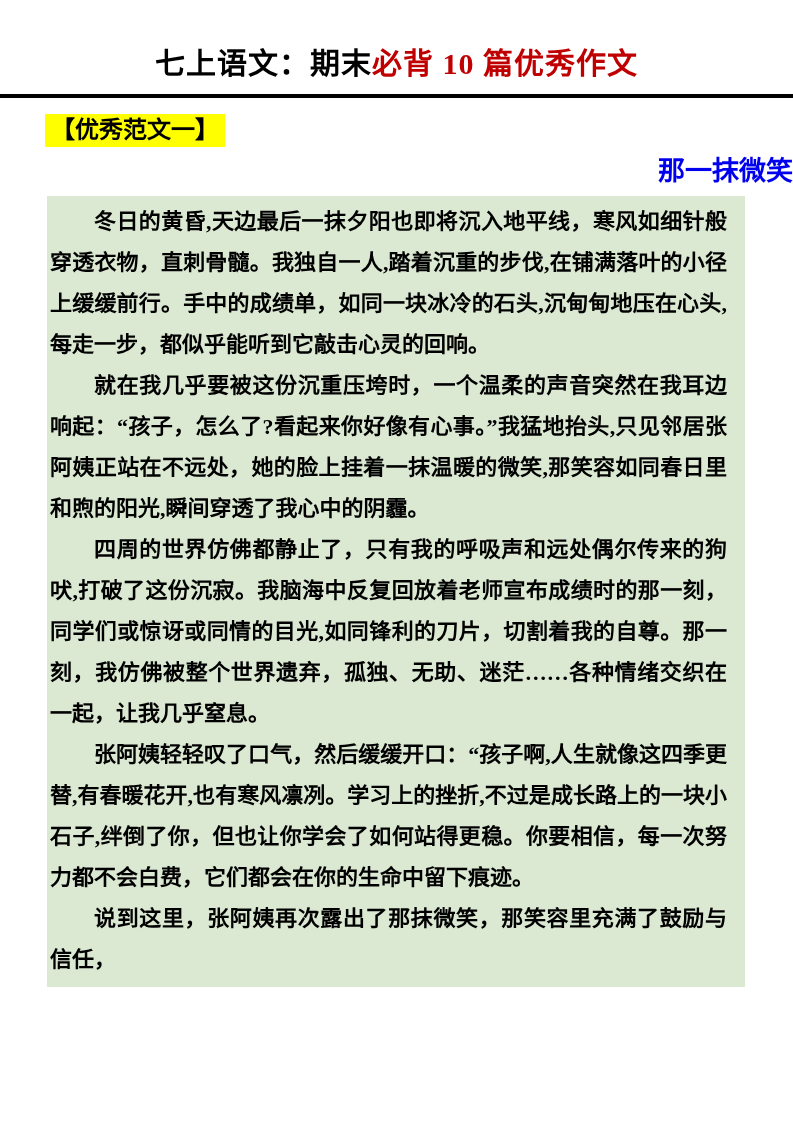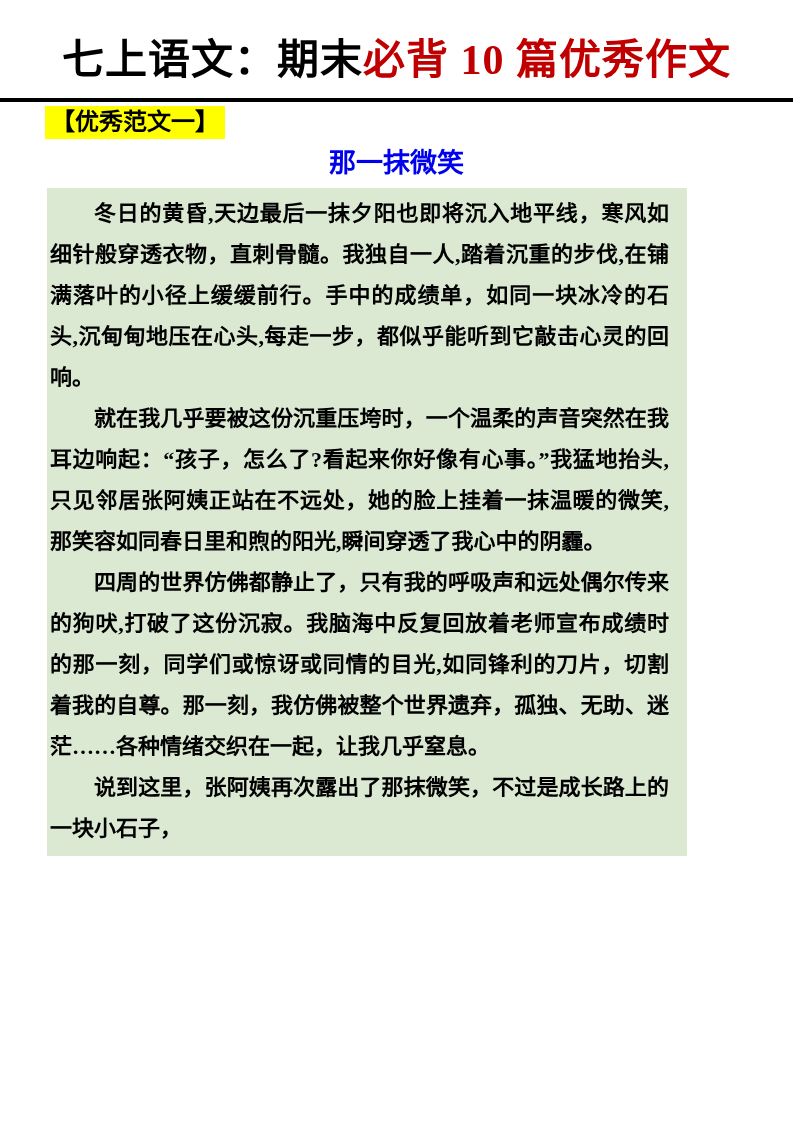--- a/index.html
+++ b/index.html
@@ -11,61 +11,61 @@
     position: relative;
     width: 793px;
     height: 1122px;
     margin: 0 auto;
     background: #ffffff;
     overflow: hidden;
     font-family: "Liberation Serif", "DejaVu Serif", serif;
     color: #000000;
   }
   .doc-title {
-    padding-top: 32px;
+    padding-top: 44px;
     text-align: center;
-    font-size: 42px;
+    font-size: 30px;
     font-weight: bold;
     letter-spacing: 1px;
     line-height: 1.35;
     white-space: nowrap;
   }
   .doc-title .title-red {
     color: #c00000;
   }
   .title-rule {
     width: 100%;
     height: 4px;
     background: #000000;
     margin-top: 9px;
   }
   .label-row {
-    margin: 4px 0 0 45px;
+    margin: 16px 0 0 45px;
   }
   .label-badge {
     display: inline-block;
     background: #ffff00;
     font-family: "Liberation Sans", "DejaVu Sans", sans-serif;
     font-size: 24px;
     font-weight: bold;
     color: #000000;
     padding: 3px 6px 4px 6px;
     line-height: 1.1;
   }
   .essay-title {
     margin: 9px 0 0 0;
-    text-align: center;
+    text-align: right;
     font-size: 27px;
     font-weight: bold;
     color: #0000ee;
     line-height: 1.15;
   }
   .essay-body {
     margin: 9px 0 0 47px;
-    width: 640px;
+    width: 698px;
     background: #dbe9d3;
     padding: 5px 18px 7px 3px;
     box-sizing: border-box;
   }
   .essay-body p {
     margin: 0;
     font-size: 22px;
     font-weight: bold;
     line-height: 41px;
     text-align: justify;
@@ -88,16 +88,17 @@
   <div class="label-row">
     <span class="label-badge">【优秀范文一】</span>
   </div>
 
   <h2 class="essay-title">那一抹微笑</h2>
 
   <div class="essay-body">
     <p>冬日的黄昏,天边最后一抹夕阳也即将沉入地平线，寒风如细针般穿透衣物，直刺骨髓。我独自一人,踏着沉重的步伐,在铺满落叶的小径上缓缓前行。手中的成绩单，如同一块冰冷的石头,沉甸甸地压在心头,每走一步，都似乎能听到它敲击心灵的回响。</p>
     <p>就在我几乎要被这份沉重压垮时，一个温柔的声音突然在我耳边响起：“孩子，怎么了?看起来你好像有心事。”我猛地抬头,只见邻居张阿姨正站在不远处，她的脸上挂着一抹温暖的微笑,那笑容如同春日里和煦的阳光,瞬间穿透了我心中的阴霾。</p>
     <p>四周的世界仿佛都静止了，只有我的呼吸声和远处偶尔传来的狗吠,打破了这份沉寂。我脑海中反复回放着老师宣布成绩时的那一刻，同学们或惊讶或同情的目光,如同锋利的刀片，切割着我的自尊。那一刻，我仿佛被整个世界遗弃，孤独、无助、迷茫……各种情绪交织在一起，让我几乎窒息。</p>
-    <p>说到这里，张阿姨再次露出了那抹微笑，不过是成长路上的一块小石子，</p>
+    <p>张阿姨轻轻叹了口气，然后缓缓开口：“孩子啊,人生就像这四季更替,有春暖花开,也有寒风凛冽。学习上的挫折,不过是成长路上的一块小石子,绊倒了你，但也让你学会了如何站得更稳。你要相信，每一次努力都不会白费，它们都会在你的生命中留下痕迹。</p>
+    <p>说到这里，张阿姨再次露出了那抹微笑，那笑容里充满了鼓励与信任，</p>
   </div>
 
 </div>
 
 </body></html>

